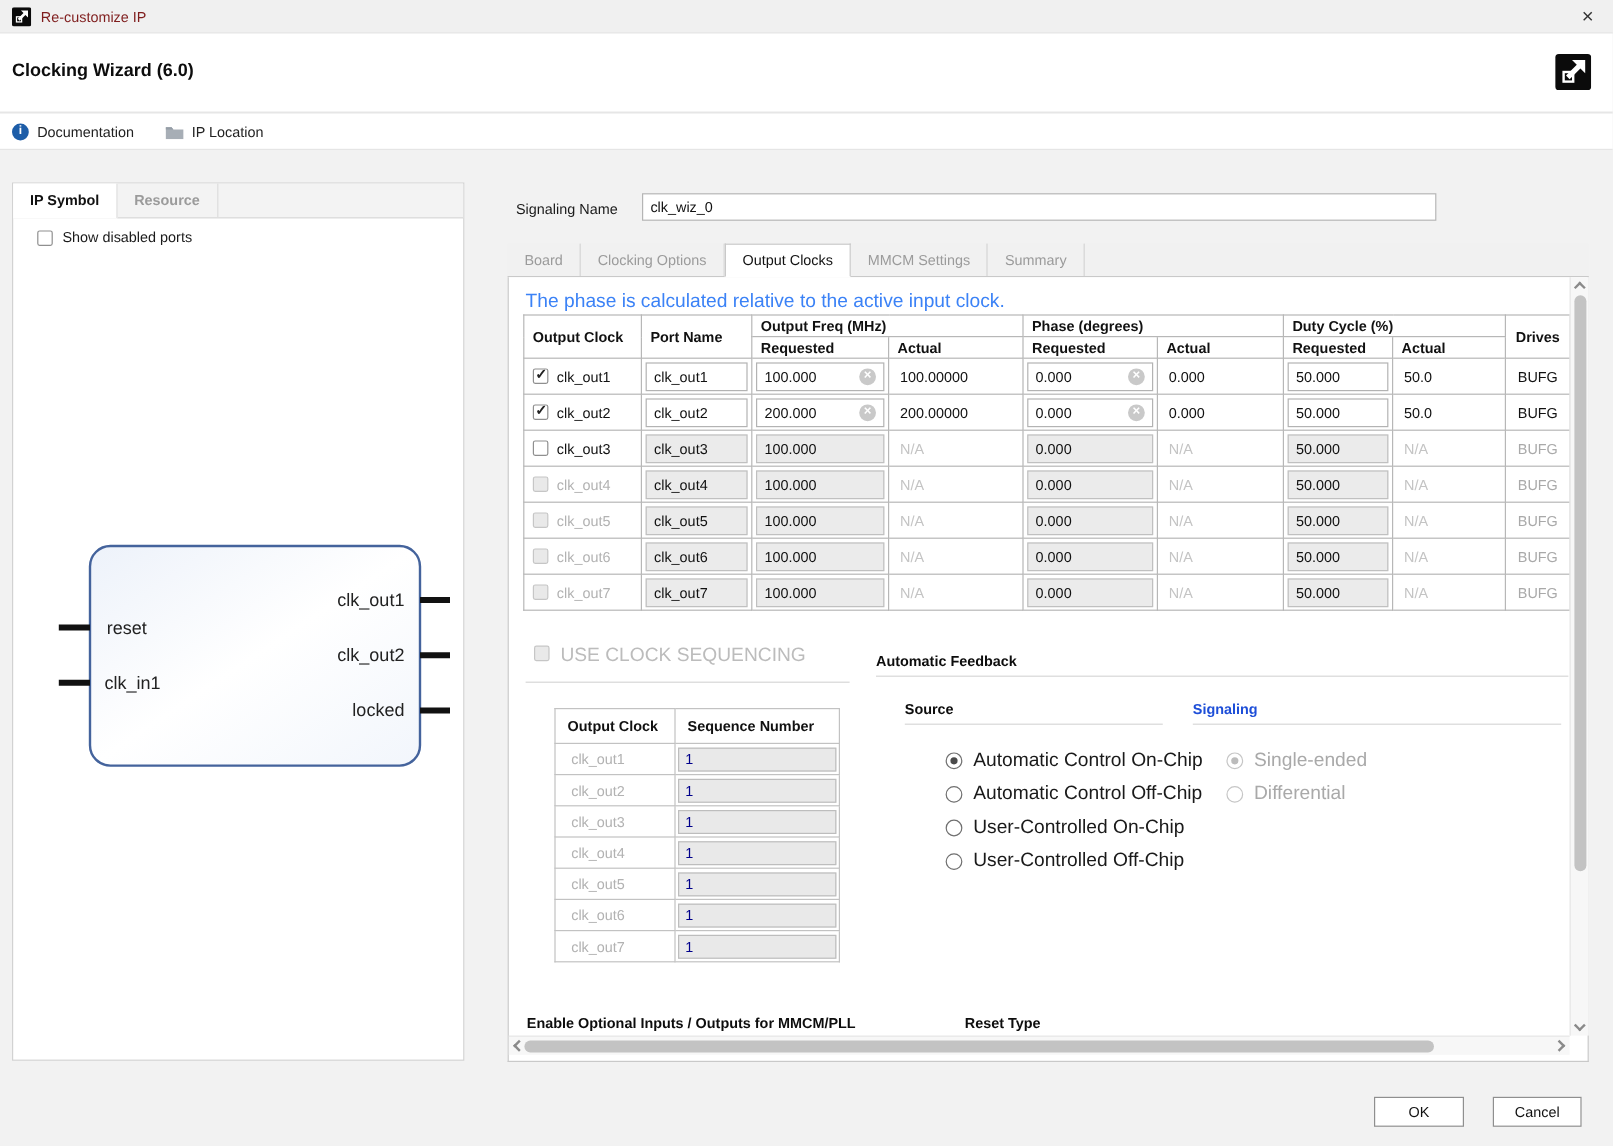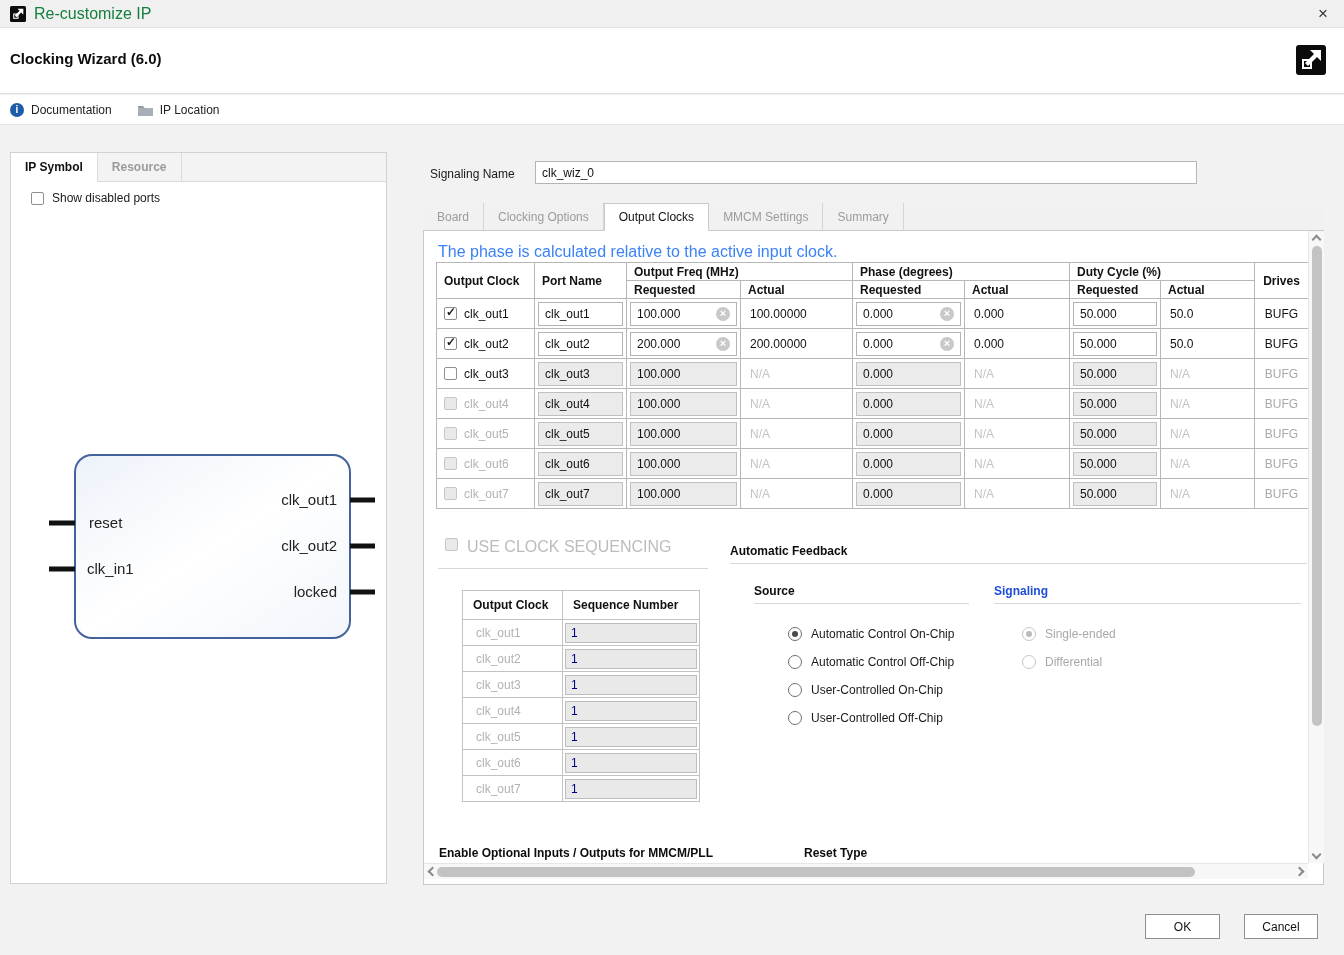--- a/index.html
+++ b/index.html
@@ -7,21 +7,21 @@
   body {
     position:relative; overflow:hidden;
     font-family:"Liberation Sans", sans-serif; font-size:12px; color:#1a1a1a;
     background:#f2f2f2;
   }
   
   .titlebar { position:absolute; left:0; top:0; width:1344px; height:28px;
     background:#f0f0f0; border-bottom:1px solid #e3e3e3;
     display:flex; align-items:center; padding:0 10px; }
   .titlebar .app-icon { width:16px; height:16px; margin-right:8px; }
-  .titlebar .tb-title { font-size:16px; color:#15803d; }
+  .titlebar .tb-title { font-size:12px; color:#7f1d1d; }
   .titlebar .close-btn { margin-left:auto; font-size:17px; color:#333; width:22px;
     text-align:center; line-height:22px; }
   
   .header { position:absolute; left:0; top:28px; width:1344px; height:66px;
     background:#fff; border-bottom:1px solid #e0e0e0; }
   .wizard-title { position:absolute; left:10px; top:22px; font-size:15px;
     font-weight:bold; color:#0d0d0d; }
   .brand-logo { position:absolute; right:18px; top:17px; width:30px; height:30px; }
   
   .toolbar { position:absolute; left:0; top:95px; width:1344px; height:30px;
@@ -104,21 +104,21 @@
     padding:0 10px; }
   .seq-table td { height:26px; padding:0 2px; }
   .seq-table td.lbl { color:#b2b2b2; padding-left:13px; }
   .seq-field { height:20px; border:1px solid #bdbdbd; background:#e9e9e9;
     display:flex; align-items:center; padding:0 5px; color:#00008b; }
   
   .section-title { position:absolute; font-size:12px; font-weight:bold; color:#0d0d0d; }
   .section-title.dim { color:#1d4ed8; }
   .h-divider { position:absolute; height:1px; background:#d8d8d8; }
   .opt-row { position:absolute; display:flex; align-items:center; gap:9px;
-    font-size:12px; color:#1a1a1a; height:16px; }
+    font-size:16px; color:#1a1a1a; height:16px; }
   .opt-row.dim { color:#a9a9a9; }
   
   .vscroll { position:absolute; left:884px; top:0px; width:16px; height:632px;
     background:#f7f7f7; border-left:1px solid #e6e6e6; }
   .vthumb { position:absolute; left:3px; top:15px; width:10px; height:480px;
     background:#c3c3c3; border-radius:5px; }
   .hscroll { position:absolute; left:0px; top:632px; width:884px; height:16px;
     background:#f7f7f7; border-top:1px solid #e6e6e6; }
   .hthumb { position:absolute; left:13px; top:3px; width:758px; height:10px;
     background:#c3c3c3; border-radius:5px; }

